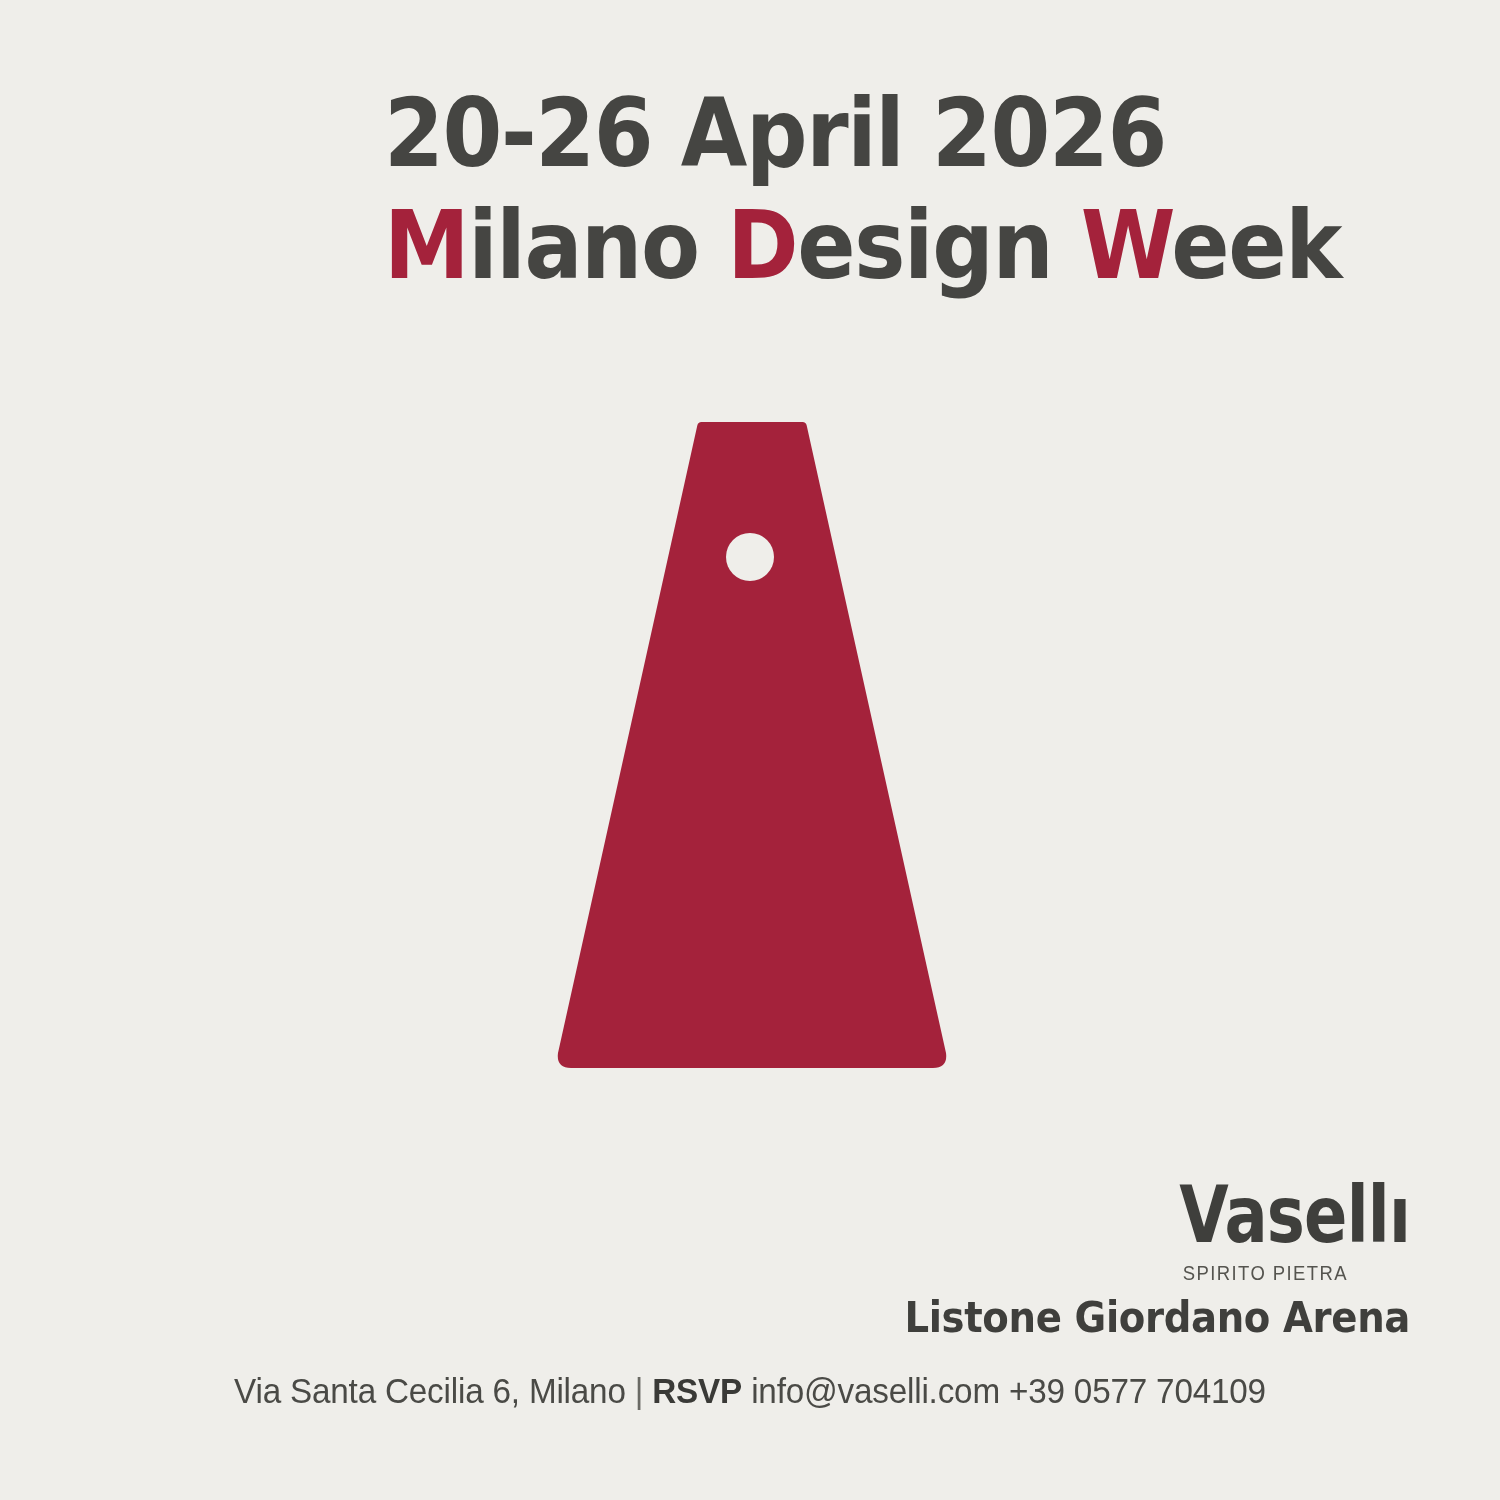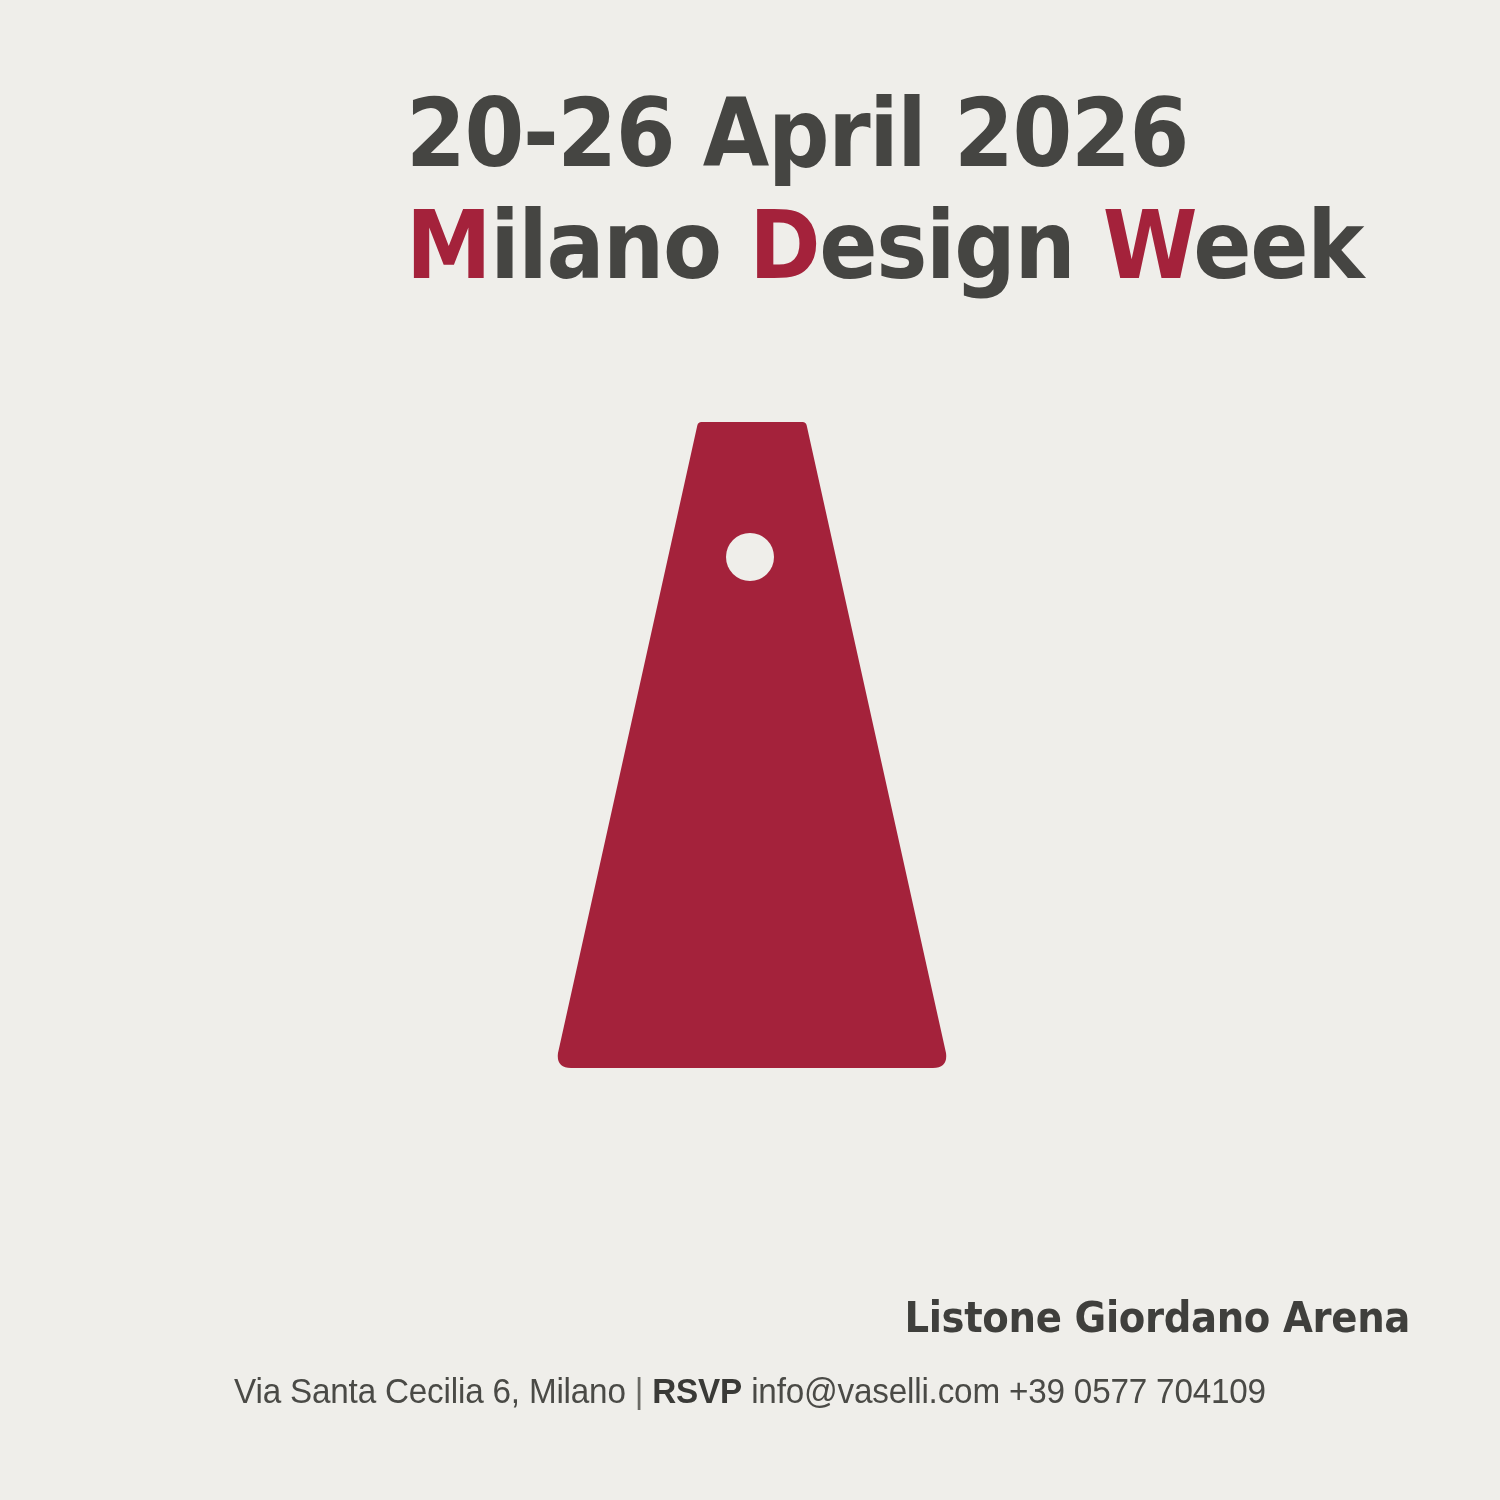--- a/index.html
+++ b/index.html
@@ -17,21 +17,21 @@
     position: relative;
     width: 1500px;
     height: 1500px;
     background: #efeeea;
     overflow: hidden;
   }
 
   
   .headline {
     position: absolute;
-    left: 406px;
+    left: 384px;
     top: 78px;
     width: 700px;
   }
   .headline-line {
     font-family: "DejaVu Sans", "Liberation Sans", sans-serif;
     font-weight: bold;
     font-size: 94px;
     line-height: 112px;
     letter-spacing: -1.5px;
     color: #454542;
@@ -147,18 +147,22 @@
                Q 266 12 266.7 15.6
                L 406 643
                Q 408 658 393 658
                L 31 658
                Q 16 658 18 643
                L 157.3 15.6
                Q 158 12 161.5 12 Z" fill="#a4223b" mask="url(#holeMask)"></path>
     </svg>
   </div>
 
+  <div class="brand">
+    <div class="brand-wordmark">Vasellı</div>
+    <div class="brand-tagline">SPIRITO PIETRA</div>
+  </div>
 
   <div class="venue">Listone Giordano Arena</div>
 
   <div class="contact"><span>Via Santa Cecilia 6, Milano</span>&nbsp;<span class="sep">|</span>&nbsp;<span class="rsvp">RSVP</span>&nbsp;<span>info@vaselli.com</span>&nbsp;<span>+39 0577 704109</span></div>
 
 </div>
 
 </body></html>

